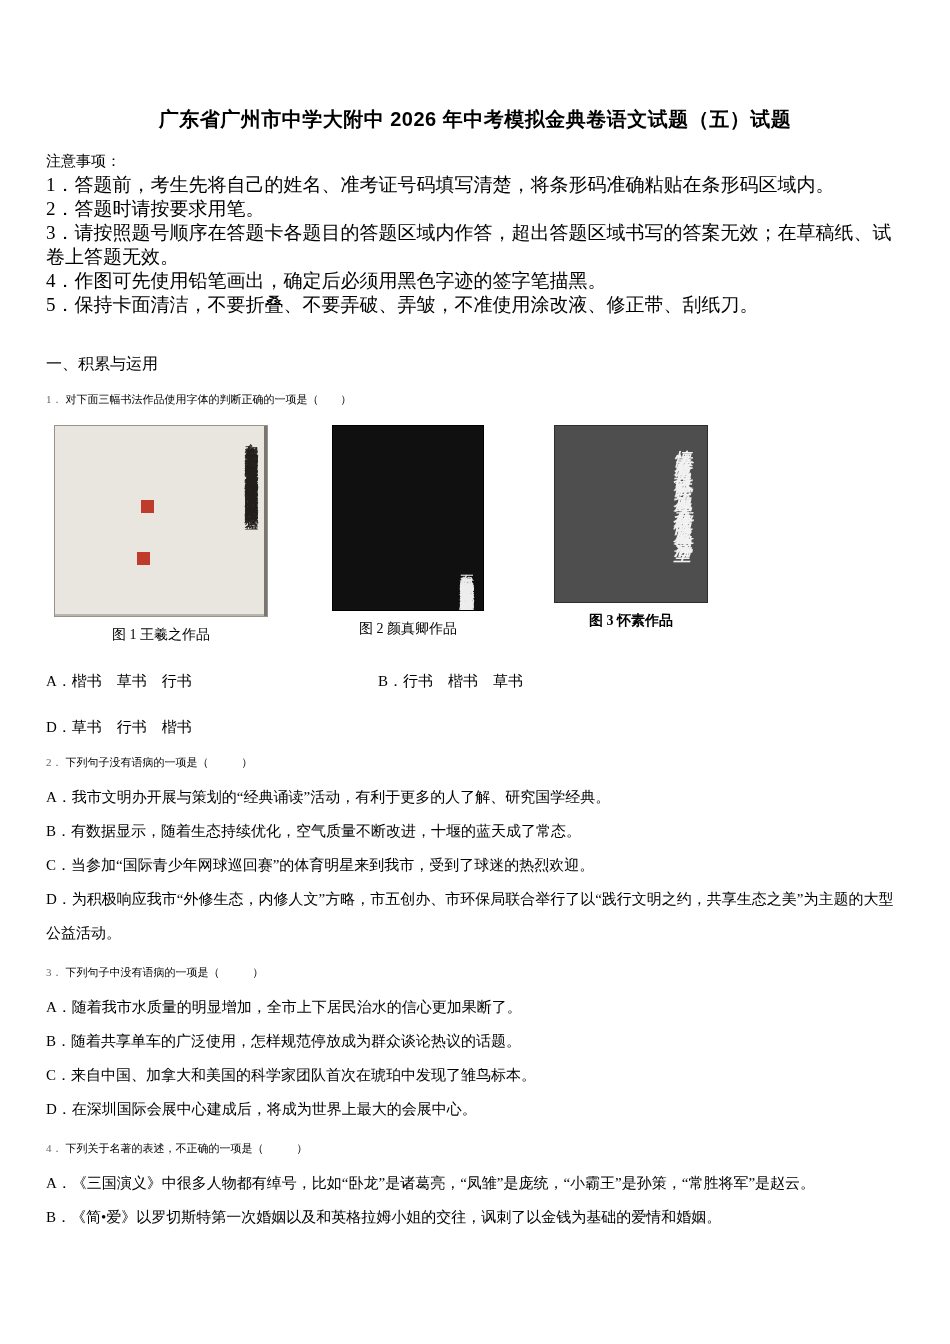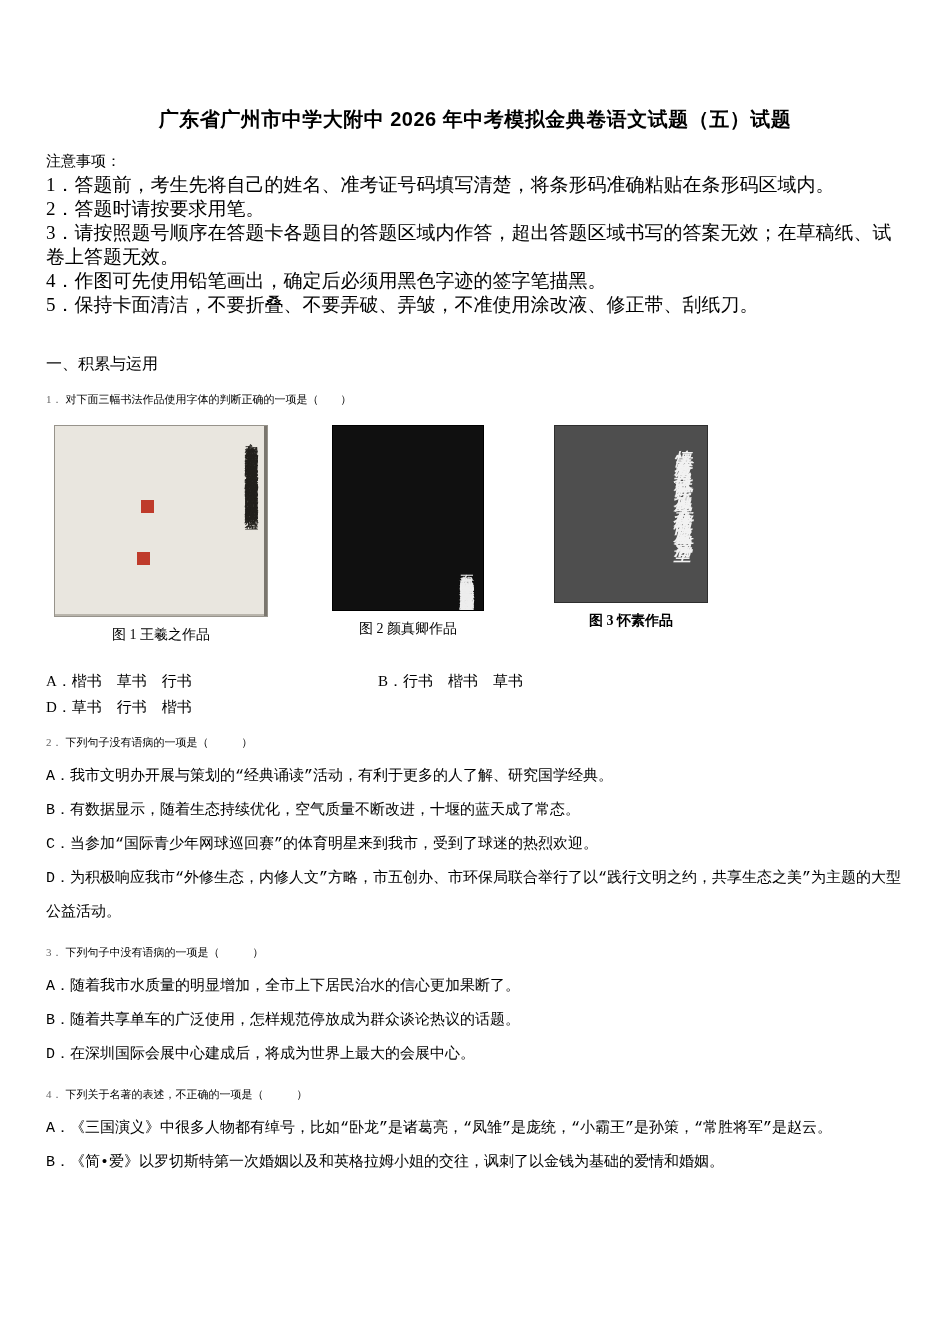--- a/index.html
+++ b/index.html
@@ -48,25 +48,25 @@
   .art-cursive {
     width: 154px; height: 178px;
     background: #4e4e4e; border: 1px solid #2e2e2e;
     color: #f2f2f2; font-style: italic; font-size: 17px; line-height: 34px;
     padding: 10px 8px; letter-spacing: 5px;
   }
   .caption { margin-top: 9px; font-size: 14px; line-height: 18px; }
 
   .q1-options {
     margin-top: 24px; display: grid; grid-template-columns: 332px auto;
-    row-gap: 0; font-size: 15px;
+    row-gap: 20px; font-size: 15px;
   }
   .q1-options .option { line-height: 26px; }
 
-  .options { margin-top: 4px; font-family: Liberation Mono, monospace; }
+  .options { margin-top: 4px; }
   .option { font-size: 15px; line-height: 34px; }
 
   .q-block { margin-top: 4px; }
 </style>
 </head>
 <body>
 
 <div class="page">
 
   <h1 class="title">广东省广州市中学大附中 2026 年中考模拟金典卷语文试题（五）试题</h1>
@@ -121,20 +121,21 @@
     </div>
   </div>
 
   <div class="q-block">
     <div class="stem">
       <span class="stem-num">3．</span><span>下列句子中没有语病的一项是（　　　）</span>
     </div>
     <div class="options">
       <div class="option">A．随着我市水质量的明显增加，全市上下居民治水的信心更加果断了。</div>
       <div class="option">B．随着共享单车的广泛使用，怎样规范停放成为群众谈论热议的话题。</div>
+      <div class="option">C．来自中国、加拿大和美国的科学家团队首次在琥珀中发现了雏鸟标本。</div>
       <div class="option">D．在深圳国际会展中心建成后，将成为世界上最大的会展中心。</div>
     </div>
   </div>
 
   <div class="q-block">
     <div class="stem">
       <span class="stem-num">4．</span><span>下列关于名著的表述，不正确的一项是（　　　）</span>
     </div>
     <div class="options">
       <div class="option">A．《三国演义》中很多人物都有绰号，比如“卧龙”是诸葛亮，“凤雏”是庞统，“小霸王”是孙策，“常胜将军”是赵云。</div>

